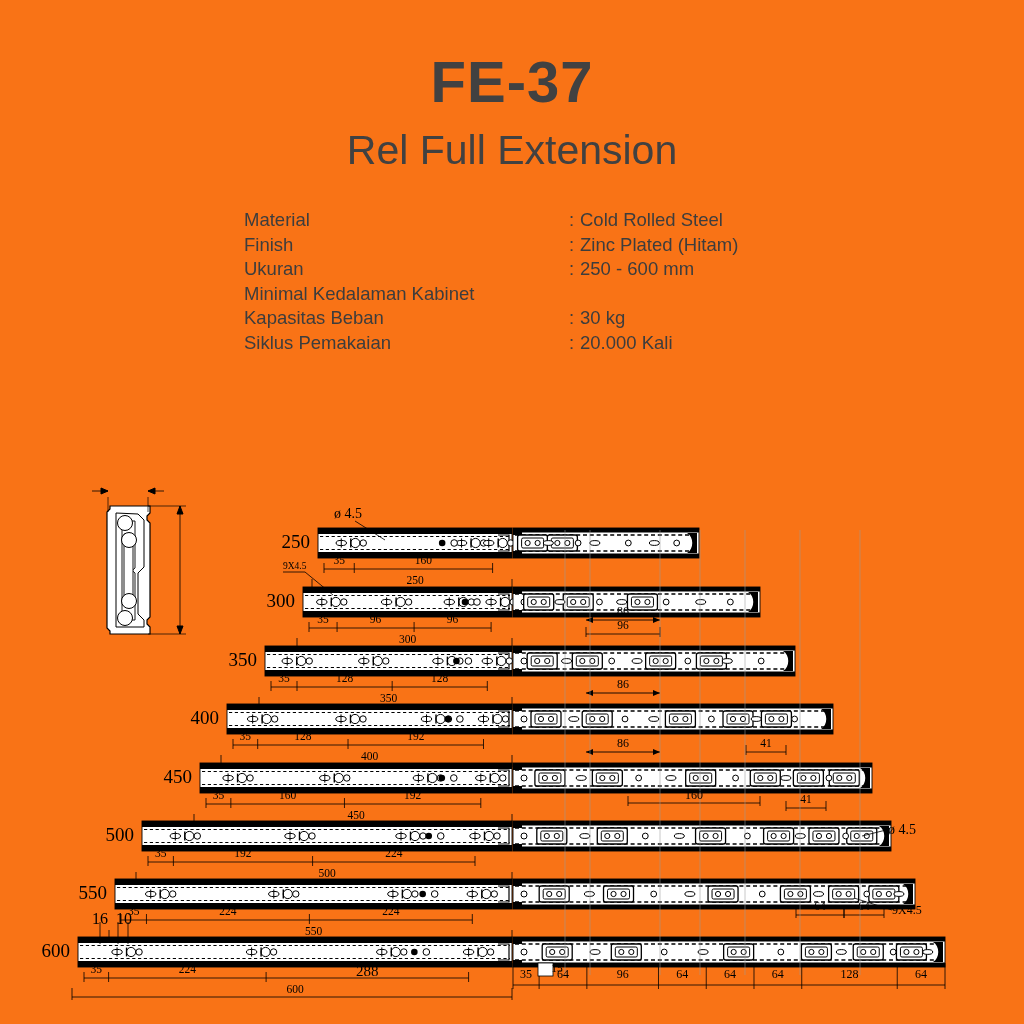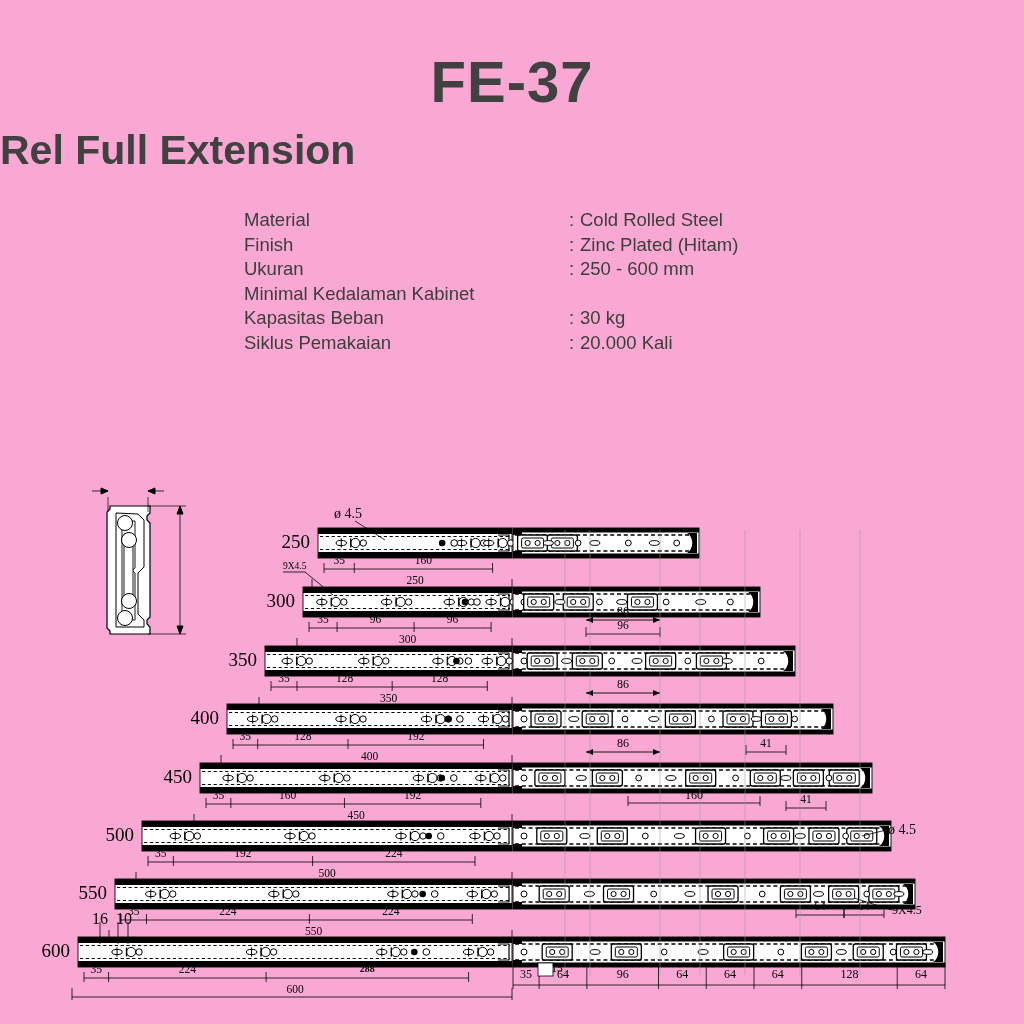--- a/index.html
+++ b/index.html
@@ -2,33 +2,33 @@
 <html><head>
 <meta charset="utf-8">
 <style>
   * { box-sizing: border-box; margin: 0; padding: 0; }
   html, body {
     width: 1024px; height: 1024px;
     background: #ffffff;
     font-family: "Liberation Sans", sans-serif;
     overflow: hidden;
   }
-  #page { position: relative; width: 1024px; height: 1024px; background: #f9a8d4; }
+  #page { position: relative; width: 1024px; height: 1024px; background: #f97316; }
 
   
   .title-main {
     position: absolute; top: 52px; left: 0; width: 1024px;
     text-align: center;
     font-size: 58px; font-weight: bold; letter-spacing: 1px;
     color: #414141; line-height: 1.05;
   }
   .title-sub {
     position: absolute; top: 128px; left: 0; width: 1024px;
-    text-align: left;
-    font-size: 41px; font-weight: bold;
+    text-align: center;
+    font-size: 41px; font-weight: normal;
     color: #414141; line-height: 1.1;
   }
 
   
   .spec-table { position: absolute; top: 209px; left: 219px; }
   .spec-row { display: flex; height: 24.5px; align-items: flex-start; margin-left: 25px; }
   .spec-key {
     width: 325px; font-size: 18.5px; color: #3d3d3d; white-space: nowrap;
   }
   .spec-val {
@@ -815,21 +815,21 @@
       <div class="dim-text" style="left: 160.688px; top: 847px; font-size: 11.5px; transform: translateX(-50%);">35</div>
       <div class="dim-text" style="left: 242.982px; top: 847px; font-size: 11.5px; transform: translateX(-50%);">192</div>
       <div class="dim-text" style="left: 393.794px; top: 847px; font-size: 11.5px; transform: translateX(-50%);">224</div>
       <div class="dim-text" style="left: 327px; top: 867px; font-size: 11.5px; transform: translateX(-50%);">500</div>
       <div class="dim-text" style="left: 133.728px; top: 905px; font-size: 11.5px; transform: translateX(-50%);">35</div>
       <div class="dim-text" style="left: 227.917px; top: 905px; font-size: 11.5px; transform: translateX(-50%);">224</div>
       <div class="dim-text" style="left: 390.839px; top: 905px; font-size: 11.5px; transform: translateX(-50%);">224</div>
       <div class="dim-text" style="left: 313.5px; top: 925px; font-size: 11.5px; transform: translateX(-50%);">550</div>
       <div class="dim-text" style="left: 96.3044px; top: 963px; font-size: 11.5px; transform: translateX(-50%);">35</div>
       <div class="dim-text" style="left: 187.357px; top: 963px; font-size: 11.5px; transform: translateX(-50%);">224</div>
-      <div class="dim-text" style="left: 367.352px; top: 963px; font-size: 10px; transform: translateX(-50%); font-weight: bold;">288</div>
+      <div class="dim-text" style="left: 367.352px; top: 963px; font-size: 15px; transform: translateX(-50%);">288</div>
       <div class="dim-text" style="left: 295px; top: 983px; font-size: 11.5px; transform: translateX(-50%);">600</div>
       <div class="dim-text" style="left: 334px; top: 506px; font-size: 14px;">ø 4.5</div>
       <div class="dim-text" style="left: 283px; top: 561px; font-size: 9.5px;">9X4.5</div>
       <div class="dim-text" style="left: 888px; top: 822px; font-size: 14px;">ø 4.5</div>
       <div class="dim-text" style="left: 892px; top: 903px; font-size: 12px;">9X4.5</div>
       <div class="dim-text" style="left: 623px; top: 619px; font-size: 11.5px; transform: translateX(-50%);">96</div>
       <div class="dim-text" style="left: 623px; top: 604px; font-size: 12px; transform: translateX(-50%);">86</div>
       <div class="dim-text" style="left: 623px; top: 677px; font-size: 12px; transform: translateX(-50%);">86</div>
       <div class="dim-text" style="left: 766px; top: 737px; font-size: 11.5px; transform: translateX(-50%);">41</div>
       <div class="dim-text" style="left: 623px; top: 736px; font-size: 12px; transform: translateX(-50%);">86</div>

